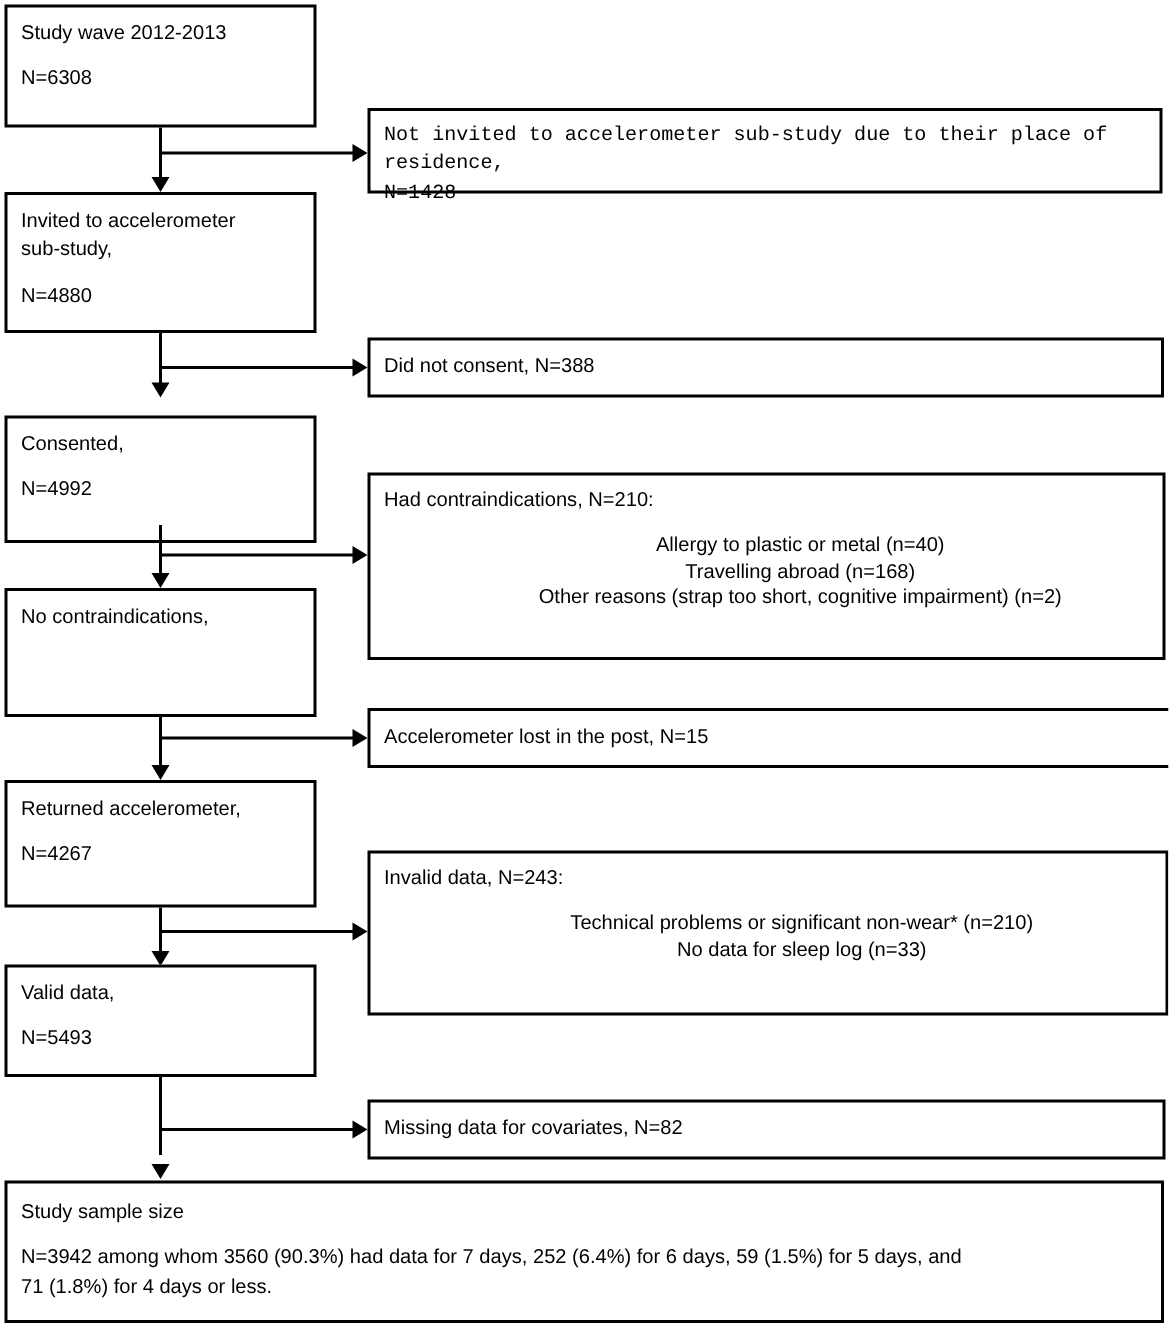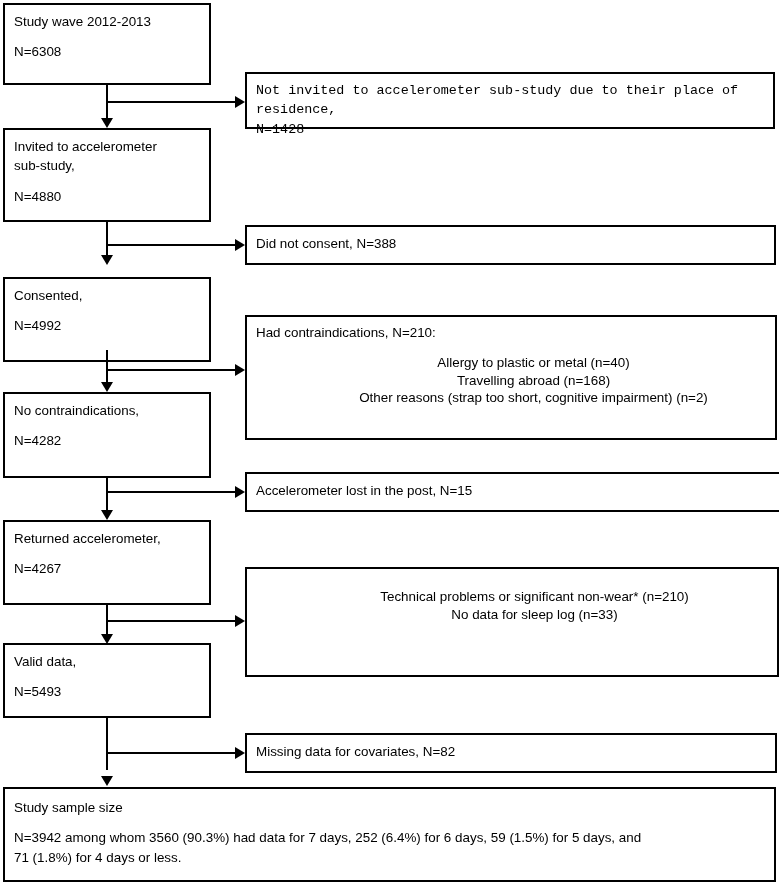--- a/index.html
+++ b/index.html
@@ -123,21 +123,20 @@
       <span class="indent sub-first">Allergy to plastic or metal (n=40)</span>
       <span class="indent">Travelling abroad (n=168)</span>
       <span class="indent">Other reasons (strap too short, cognitive impairment) (n=2)</span>
     </div>
   </div>
 
   <div class="box" style="left:3px; top:392px; width:208px; height:86px;">
     <div class="inner">
       <span class="ln">No contraindications,</span>
       <span class="gap"></span>
-      <span class="ln">N=4282</span>
     </div>
   </div>
 
   <div class="line vline" style="left:106px; top:478px; height:34px;"></div>
   <div class="arrow-down" style="left:101px; top:510px;"></div>
   <div class="line hline" style="left:107px; top:491px; width:130px;"></div>
   <div class="arrow-right" style="left:235px; top:486px;"></div>
 
   <div class="box" style="left:245px; top:472px; width:628px; height:40px;">
     <div class="inner">
@@ -153,20 +152,21 @@
     </div>
   </div>
 
   <div class="line vline" style="left:106px; top:605px; height:33px;"></div>
   <div class="arrow-down" style="left:101px; top:634px;"></div>
   <div class="line hline" style="left:107px; top:620px; width:130px;"></div>
   <div class="arrow-right" style="left:235px; top:615px;"></div>
 
   <div class="box" style="left:245px; top:567px; width:534px; height:110px;">
     <div class="inner tight">
+      <span class="ln">Invalid data, N=243:</span>
       <span class="indent sub-first">Technical problems or significant non-wear* (n=210)</span>
       <span class="indent">No data for sleep log (n=33)</span>
     </div>
   </div>
 
   <div class="box" style="left:3px; top:643px; width:208px; height:75px;">
     <div class="inner">
       <span class="ln">Valid data,</span>
       <span class="gap"></span>
       <span class="ln">N=5493</span>

